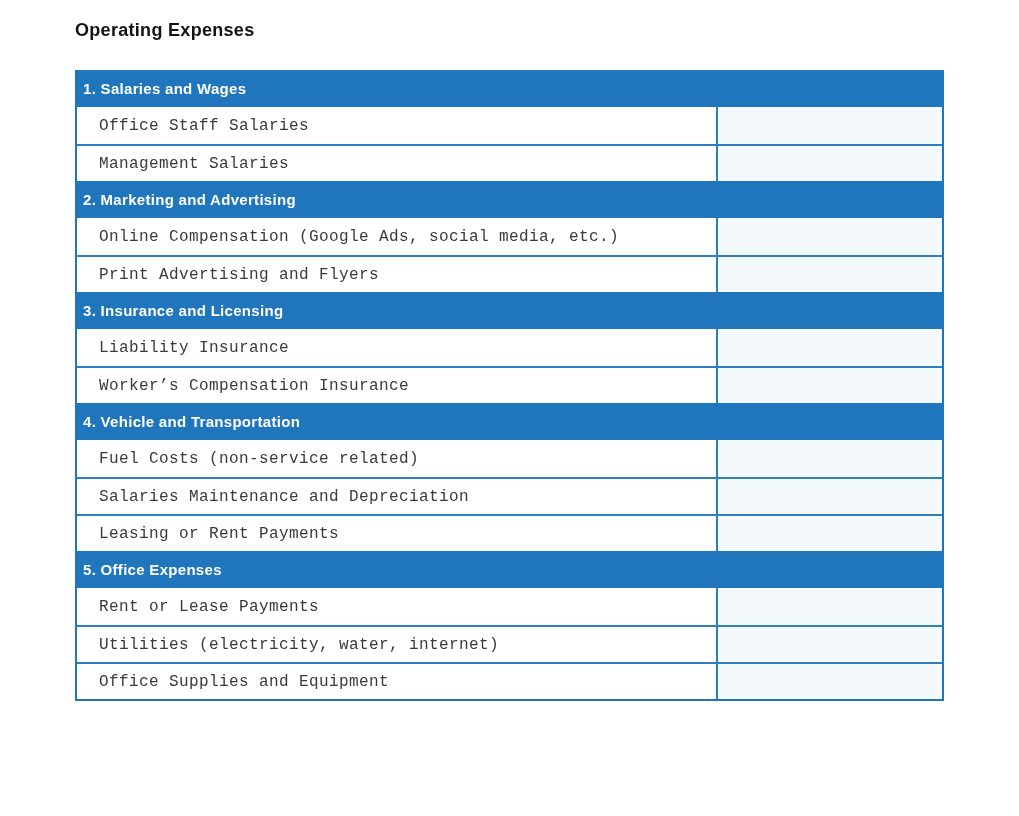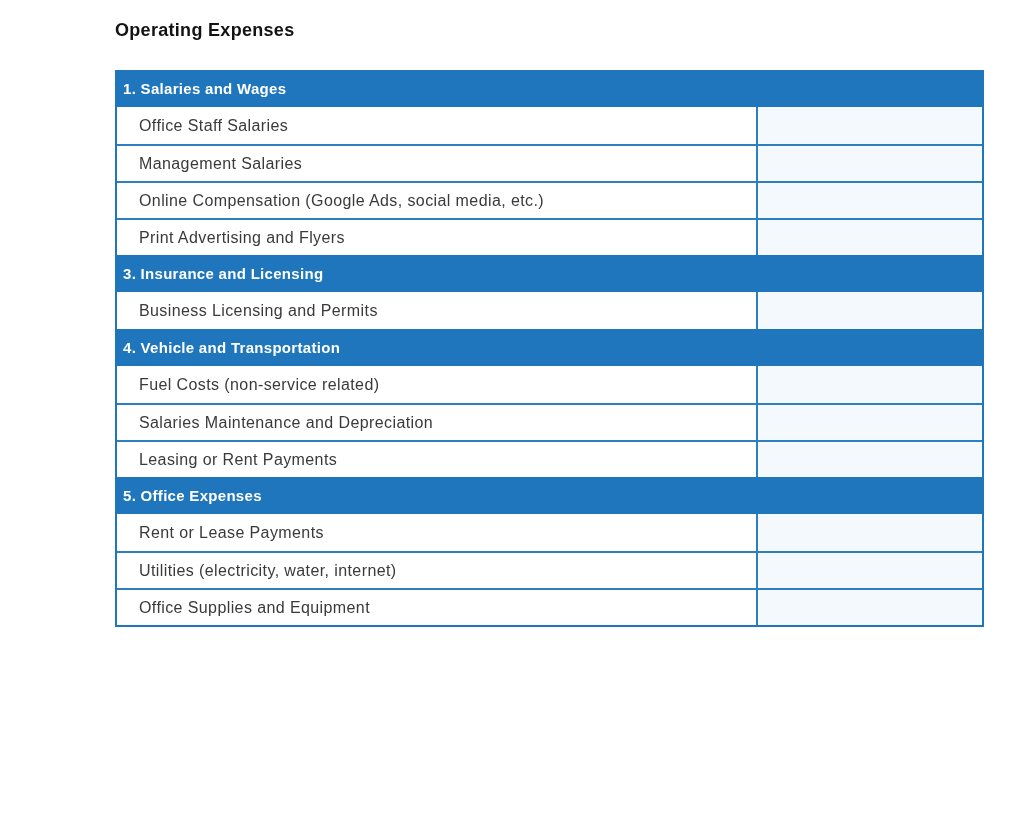--- a/index.html
+++ b/index.html
@@ -13,21 +13,20 @@
   *{box-sizing:border-box;margin:0;padding:0;}
   html,body{background:#ffffff;}
   body{
     width:1019px;
     min-height:816px;
     font-family:"Liberation Sans",sans-serif;
     position:relative;
   }
   .page{
     padding:20px 0 0 75px;
-    margin-left:40px;
   }
   .doc-title{
     font-size:18px;
     font-weight:700;
     color:var(--title-text);
     letter-spacing:0.3px;
     margin-bottom:29px;
   }
   .expense-table{
     width:869px;
@@ -52,20 +51,21 @@
     display:flex;
     align-items:stretch;
     background:#ffffff;
   }
   .row + .row{
     border-top:2px solid var(--border);
   }
   .cell{
     display:flex;
     align-items:center;
+    font-family:Liberation Mono, monospace;
   }
   .cell.label{
     width:639px;
     font-size:16px;
     letter-spacing:0.4px;
     color:var(--row-text);
     padding-left:22px;
     background:#ffffff;
   }
   .cell.value{
@@ -86,32 +86,37 @@
     <div class="section-header">1. Salaries and Wages</div>
     <div class="row">
       <div class="cell label">Office Staff Salaries</div>
       <div class="cell value"></div>
     </div>
     <div class="row">
       <div class="cell label">Management Salaries</div>
       <div class="cell value"></div>
     </div>
 
+    <div class="section-header">2. Marketing and Advertising</div>
     <div class="row">
       <div class="cell label">Online Compensation (Google Ads, social media, etc.)</div>
       <div class="cell value"></div>
     </div>
     <div class="row">
       <div class="cell label">Print Advertising and Flyers</div>
       <div class="cell value"></div>
     </div>
 
     <div class="section-header">3. Insurance and Licensing</div>
     <div class="row">
-      <div class="cell label">Business Licensing and Permits</div>
+      <div class="cell label">Liability Insurance</div>
+      <div class="cell value"></div>
+    </div>
+    <div class="row">
+      <div class="cell label">Worker’s Compensation Insurance</div>
       <div class="cell value"></div>
     </div>
 
     <div class="section-header">4. Vehicle and Transportation</div>
     <div class="row">
       <div class="cell label">Fuel Costs (non-service related)</div>
       <div class="cell value"></div>
     </div>
     <div class="row">
       <div class="cell label">Salaries Maintenance and Depreciation</div>

